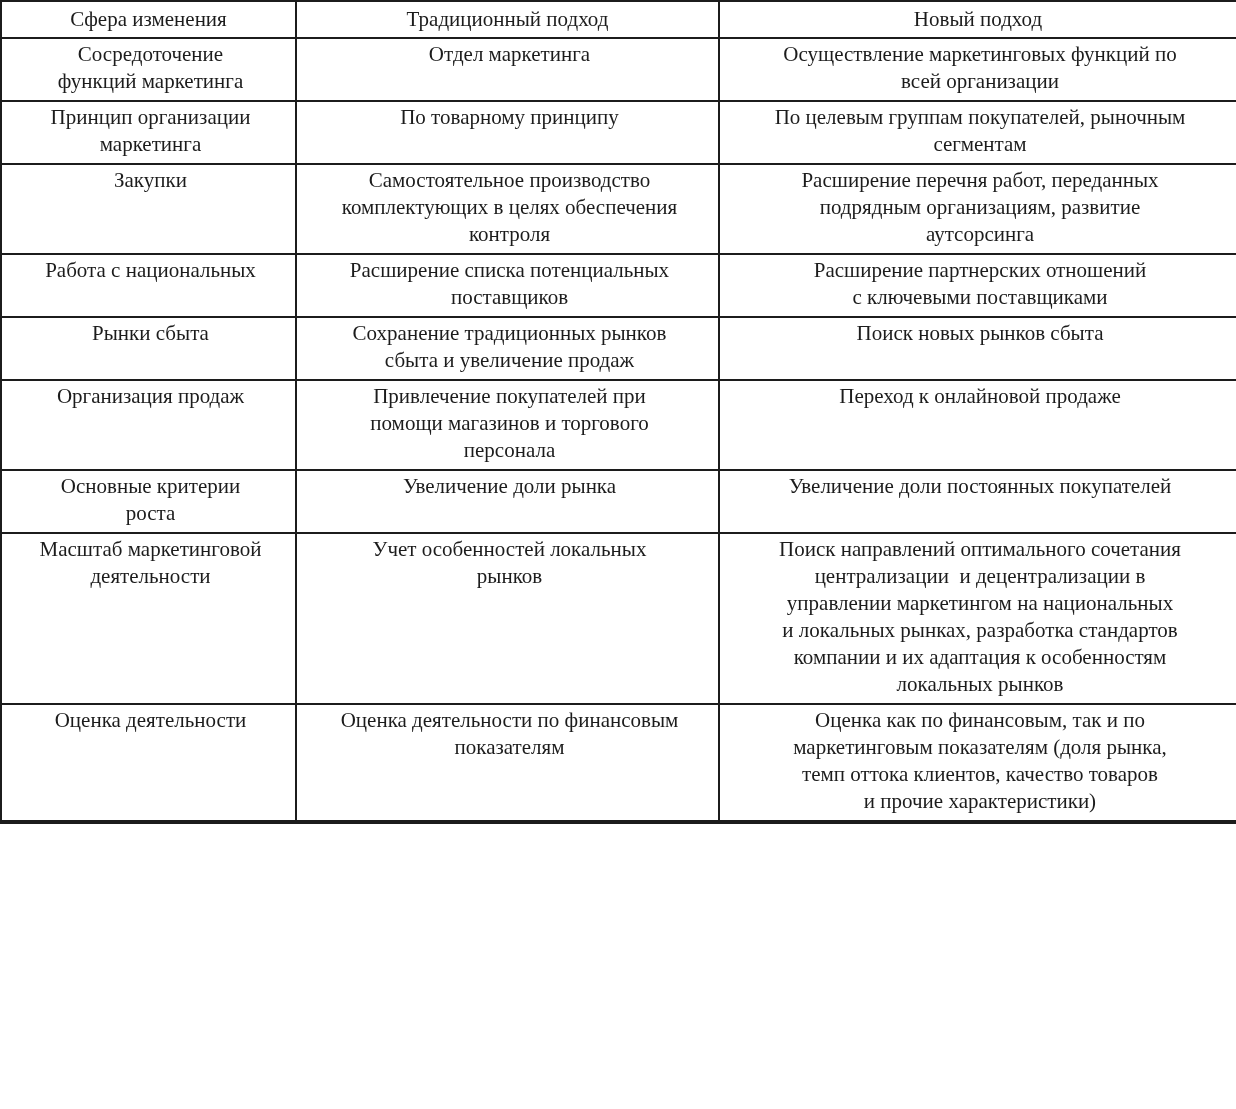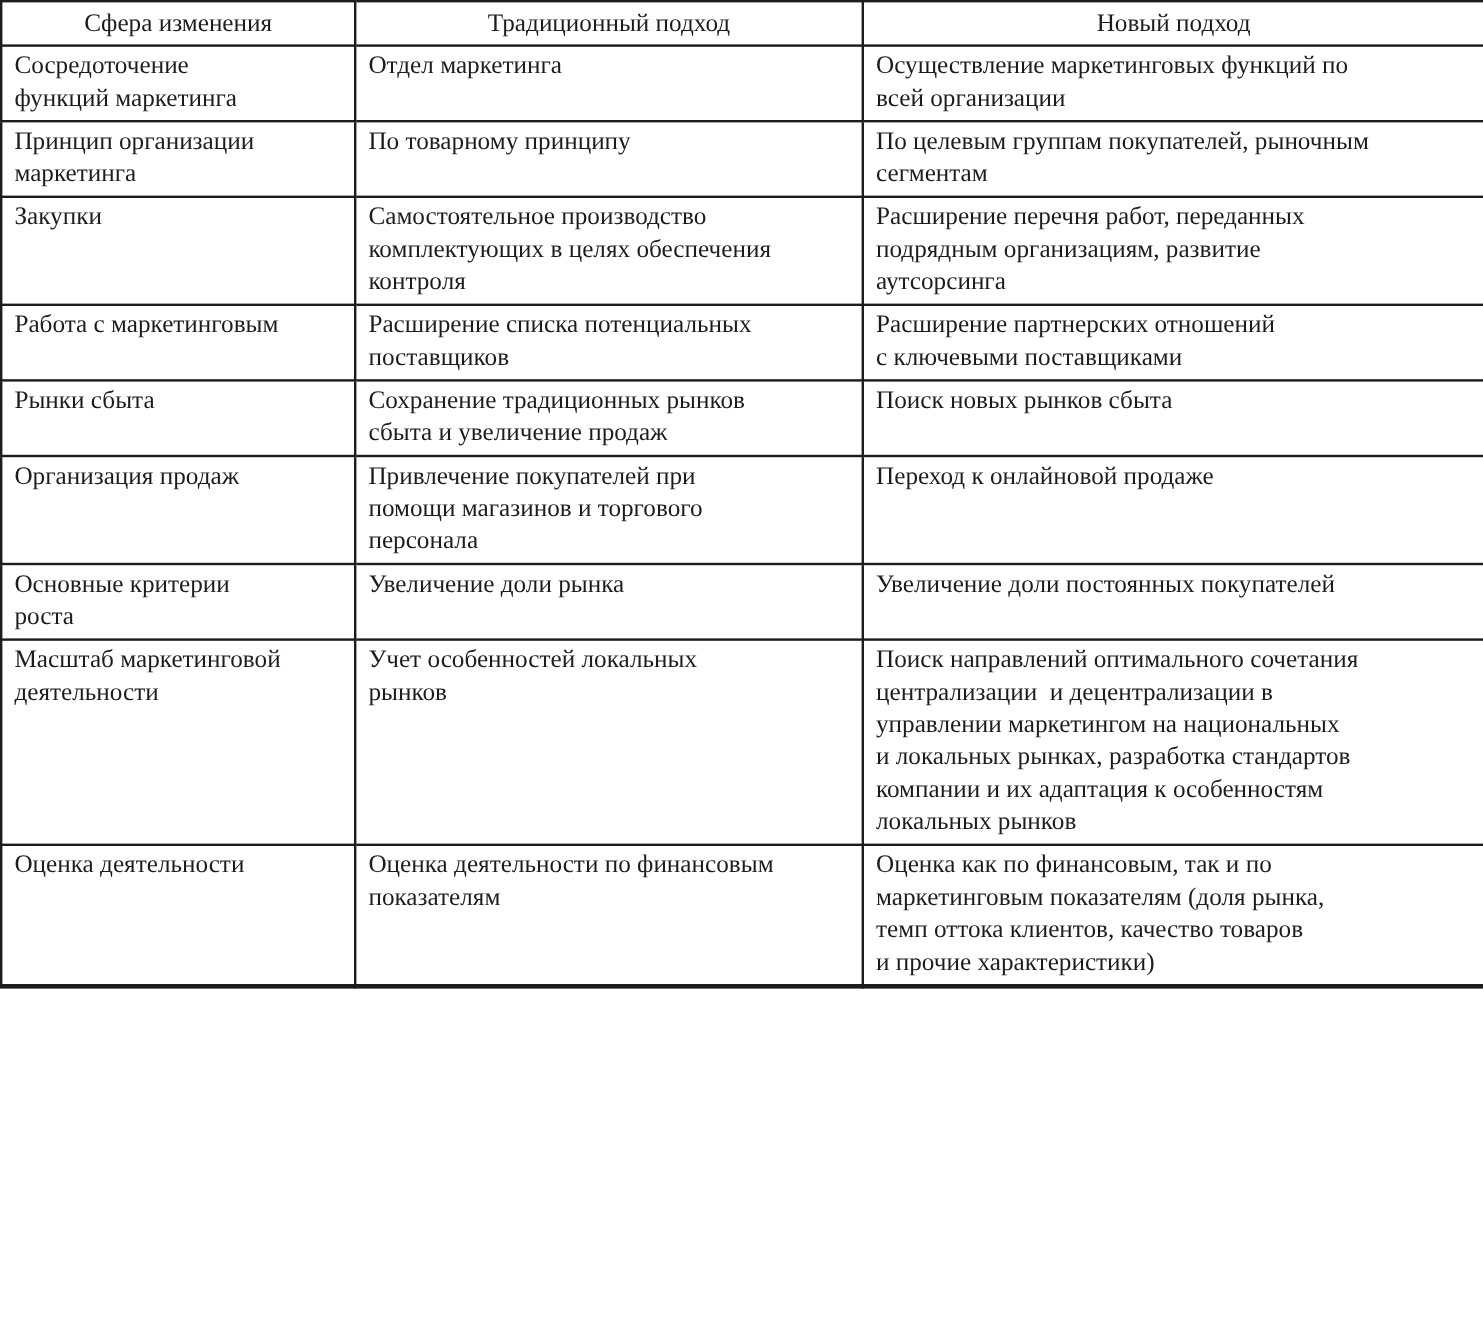--- a/index.html
+++ b/index.html
@@ -32,21 +32,21 @@
     overflow: hidden;
   }
   table.doc-table th {
     font-weight: normal;
     text-align: center;
     vertical-align: middle;
     height: 36px;
     padding: 4px 6px;
   }
   table.doc-table td {
-    text-align: left;
+    text-align: center;
     vertical-align: top;
     padding: 2px 6px 5px 10px;
   }
 </style>
 </head>
 <body>
 
 <div class="page">
   <table class="doc-table">
     <colgroup>
@@ -79,21 +79,21 @@
       <tr>
         <td>Закупки</td>
         <td>Самостоятельное производство
 комплектующих в целях обеспечения
 контроля</td>
         <td>Расширение перечня работ, переданных
 подрядным организациям, развитие
 аутсорсинга</td>
       </tr>
       <tr>
-        <td>Работа с маркетинговым</td>
+        <td>Работа с национальных</td>
         <td>Расширение списка потенциальных
 поставщиков</td>
         <td>Расширение партнерских отношений
 с ключевыми поставщиками</td>
       </tr>
       <tr>
         <td>Рынки сбыта</td>
         <td>Сохранение традиционных рынков
 сбыта и увеличение продаж</td>
         <td>Поиск новых рынков сбыта</td>

